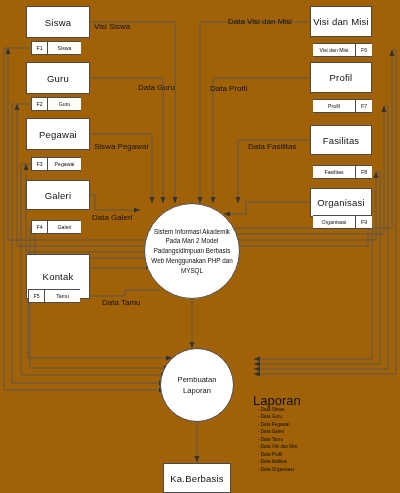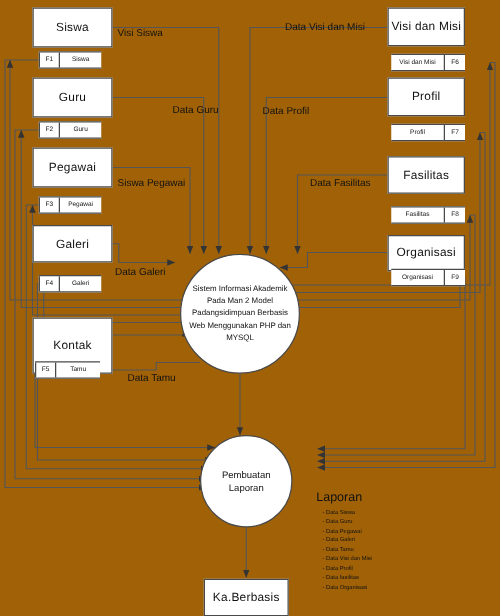--- a/index.html
+++ b/index.html
@@ -23,21 +23,21 @@
   .store.rev .lbl{border-left:none;}
 
   
   .proc{position:absolute;border:1px solid #4a4a4a;border-radius:50%;background:#fff;
         display:flex;align-items:center;justify-content:center;text-align:center;
         font-size:6.3px;line-height:1.55;padding:4px;box-sizing:border-box;color:#111;}
   .proc.small{font-size:7.6px;line-height:1.5;}
 
   
   .flab{position:absolute;font-size:8px;color:#111;white-space:nowrap;}
-  .rep-title{position:absolute;font-size:10px;color:#111;}
+  .rep-title{position:absolute;font-size:13px;color:#111;}
   .rep-list{position:absolute;font-size:4.6px;line-height:1.62;color:#111;white-space:nowrap;}
 </style>
 </head>
 <body>
 
 <div id="stage">
 
   <svg id="svg" viewBox="0 0 400 493">
     <defs>
       <marker id="ah" markerWidth="7" markerHeight="7" refX="6.2" refY="2.6" orient="auto" markerUnits="userSpaceOnUse">

